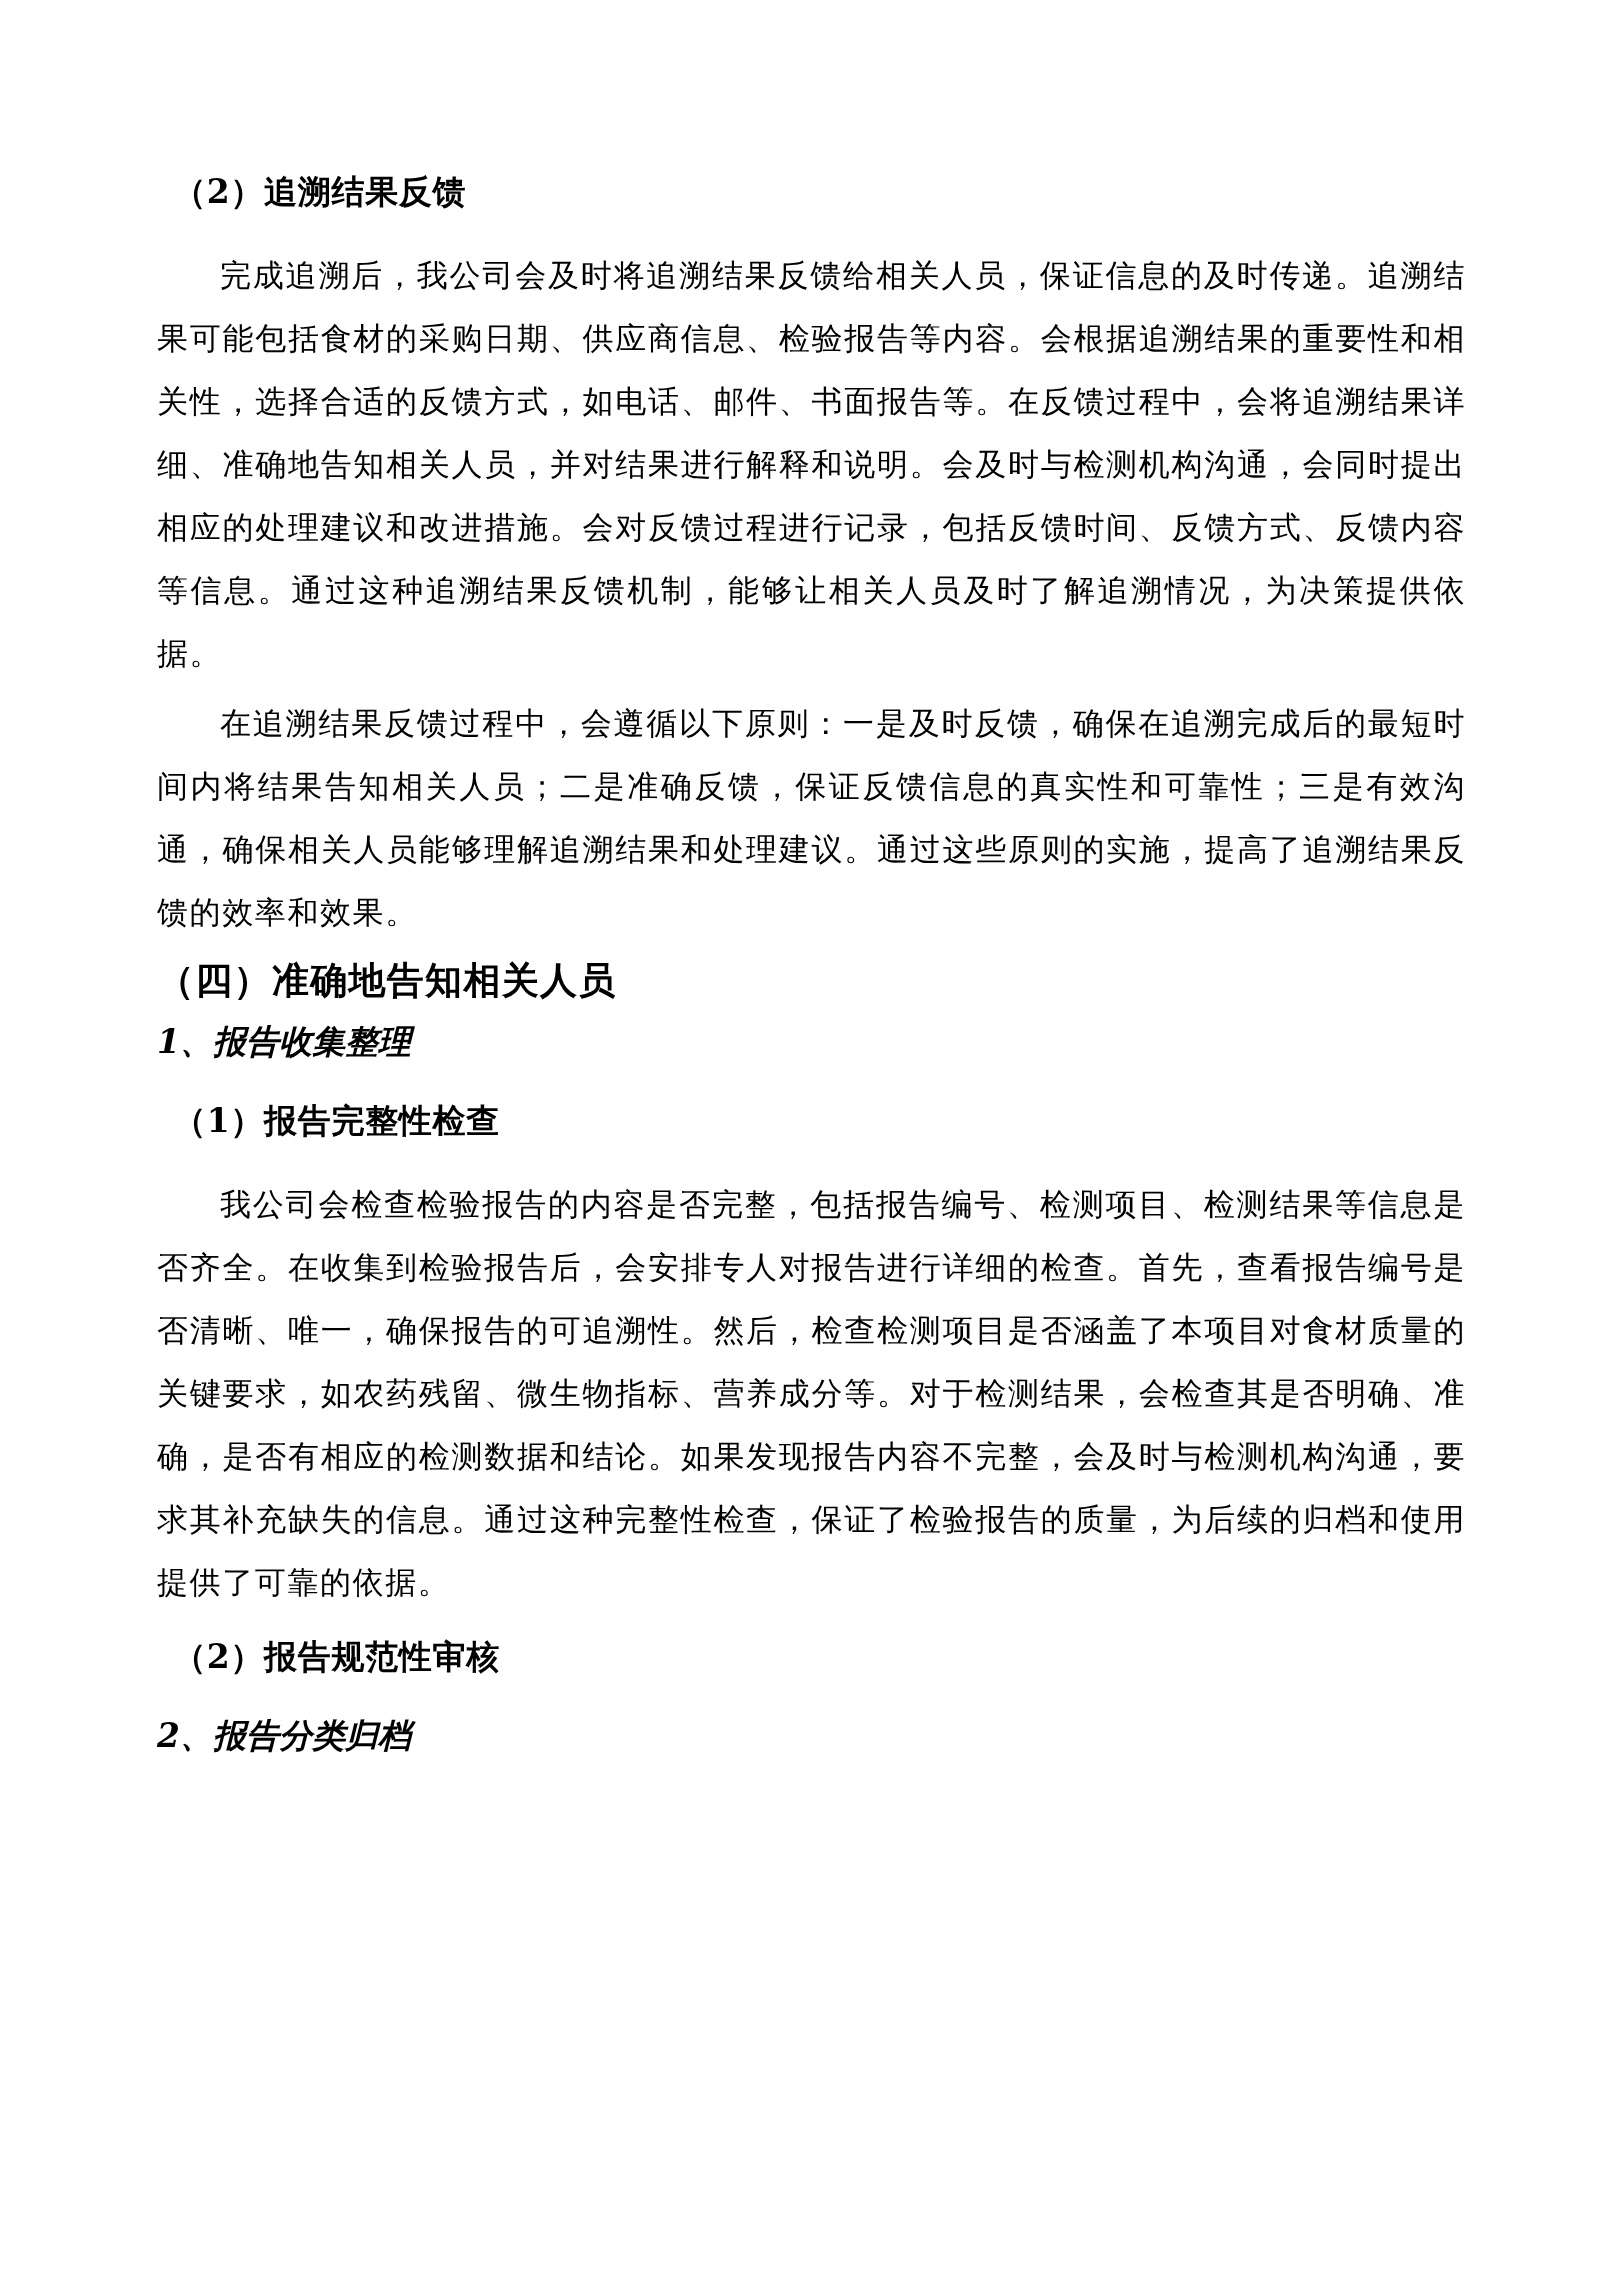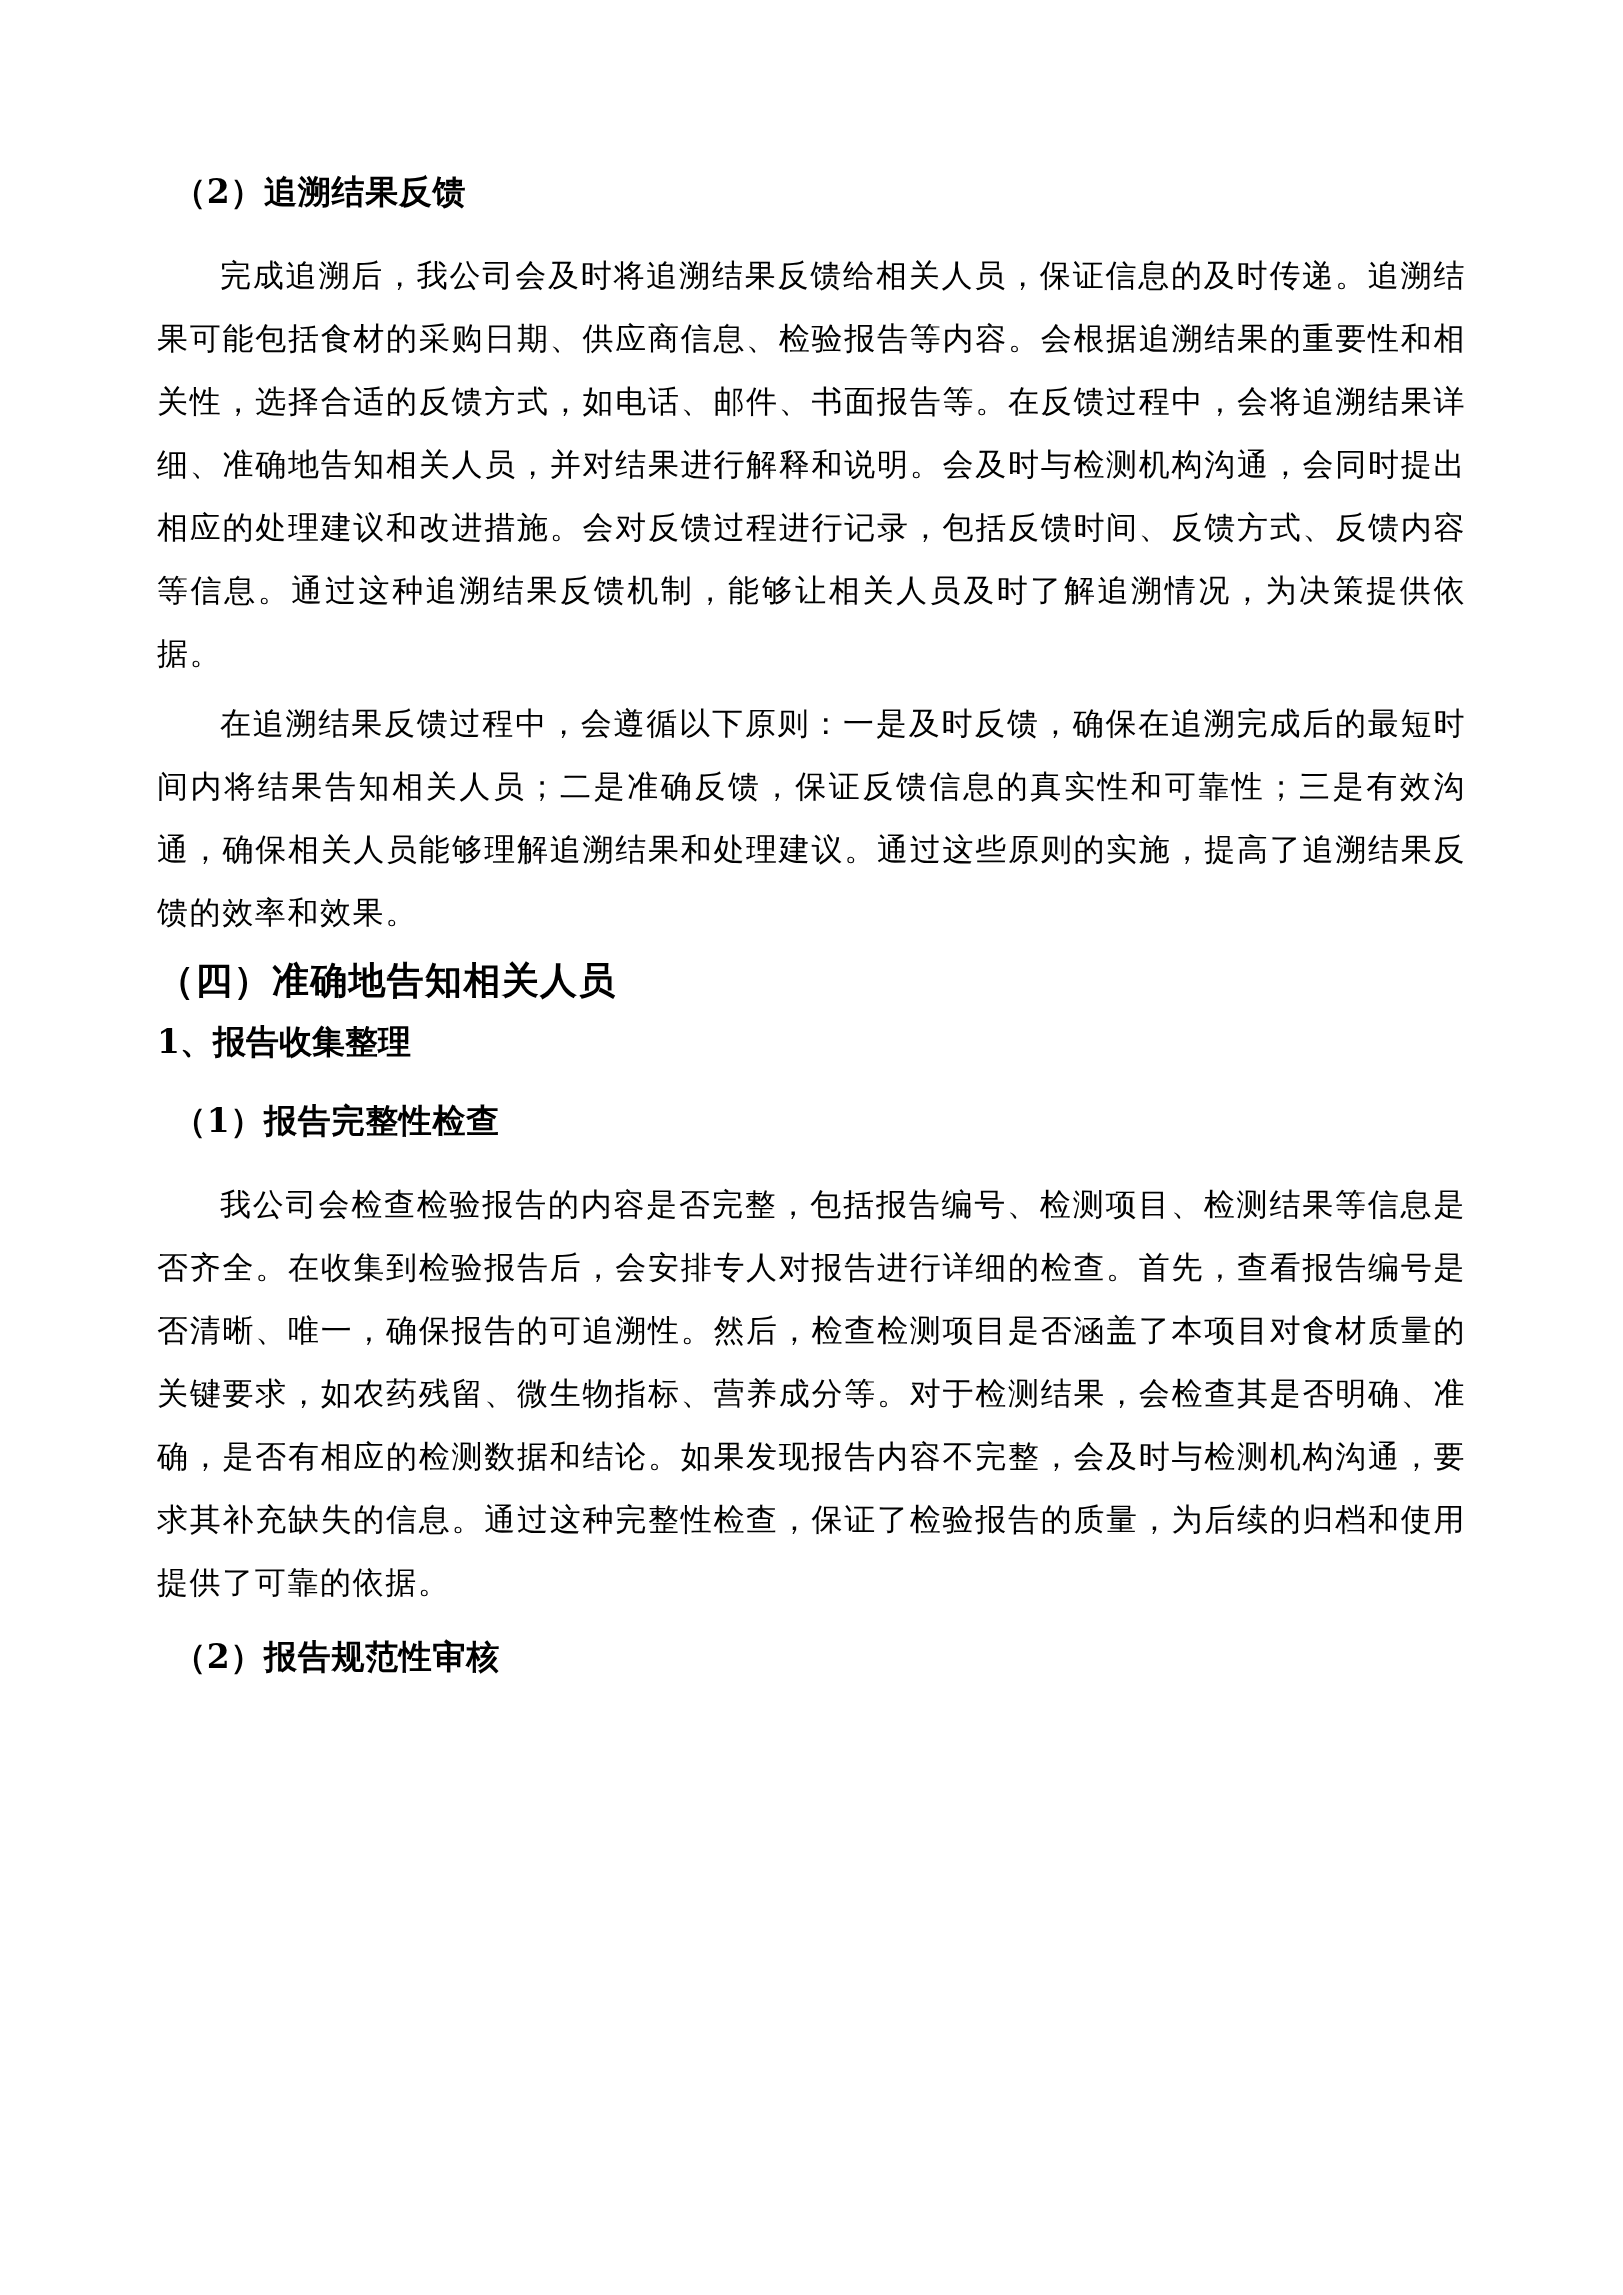--- a/index.html
+++ b/index.html
@@ -14,34 +14,35 @@
     margin: 16px; height: 63px; box-sizing: border-box; padding-top: 6.5px;
     letter-spacing: 0.7px;
   }
   .h2 {
     font-size: 37px; font-weight: bold; line-height: 43px;
     margin: 0; height: 65px; box-sizing: border-box; padding-top: 9.2px;
     letter-spacing: 1.3px;
   }
   .h4 {
     font-size: 33px; font-weight: bold; line-height: 39px;
-    margin: 0; height: 63px; box-sizing: border-box; padding-top: 6.5px;
+    margin: 0; height: 63px; box-sizing: border-box; padding-top: 6.5px; font-style: italic;
   }
   .p {
     font-size: 31px; line-height: 63px; margin: 0 0 6.5px 0;
     text-indent: 63px; text-align: justify; text-justify: inter-character;
     letter-spacing: 1.6px;
   }
 </style>
 </head>
 <body>
 
 <div class="page">
   <div class="h3">（2）追溯结果反馈</div>
   <p class="p">完成追溯后，我公司会及时将追溯结果反馈给相关人员，保证信息的及时传递。追溯结果可能包括食材的采购日期、供应商信息、检验报告等内容。会根据追溯结果的重要性和相关性，选择合适的反馈方式，如电话、邮件、书面报告等。在反馈过程中，会将追溯结果详细、准确地告知相关人员，并对结果进行解释和说明。会及时与检测机构沟通，会同时提出相应的处理建议和改进措施。会对反馈过程进行记录，包括反馈时间、反馈方式、反馈内容等信息。通过这种追溯结果反馈机制，能够让相关人员及时了解追溯情况，为决策提供依据。</p>
   <p class="p">在追溯结果反馈过程中，会遵循以下原则：一是及时反馈，确保在追溯完成后的最短时间内将结果告知相关人员；二是准确反馈，保证反馈信息的真实性和可靠性；三是有效沟通，确保相关人员能够理解追溯结果和处理建议。通过这些原则的实施，提高了追溯结果反馈的效率和效果。</p>
   <div class="h2">（四）准确地告知相关人员</div>
   <div class="h4">1、报告收集整理</div>
   <div class="h3">（1）报告完整性检查</div>
   <p class="p">我公司会检查检验报告的内容是否完整，包括报告编号、检测项目、检测结果等信息是否齐全。在收集到检验报告后，会安排专人对报告进行详细的检查。首先，查看报告编号是否清晰、唯一，确保报告的可追溯性。然后，检查检测项目是否涵盖了本项目对食材质量的关键要求，如农药残留、微生物指标、营养成分等。对于检测结果，会检查其是否明确、准确，是否有相应的检测数据和结论。如果发现报告内容不完整，会及时与检测机构沟通，要求其补充缺失的信息。通过这种完整性检查，保证了检验报告的质量，为后续的归档和使用提供了可靠的依据。</p>
   <div class="h3">（2）报告规范性审核</div>
+  <div class="h4">2、报告分类归档</div>
 </div>
 
 
 </body></html>

